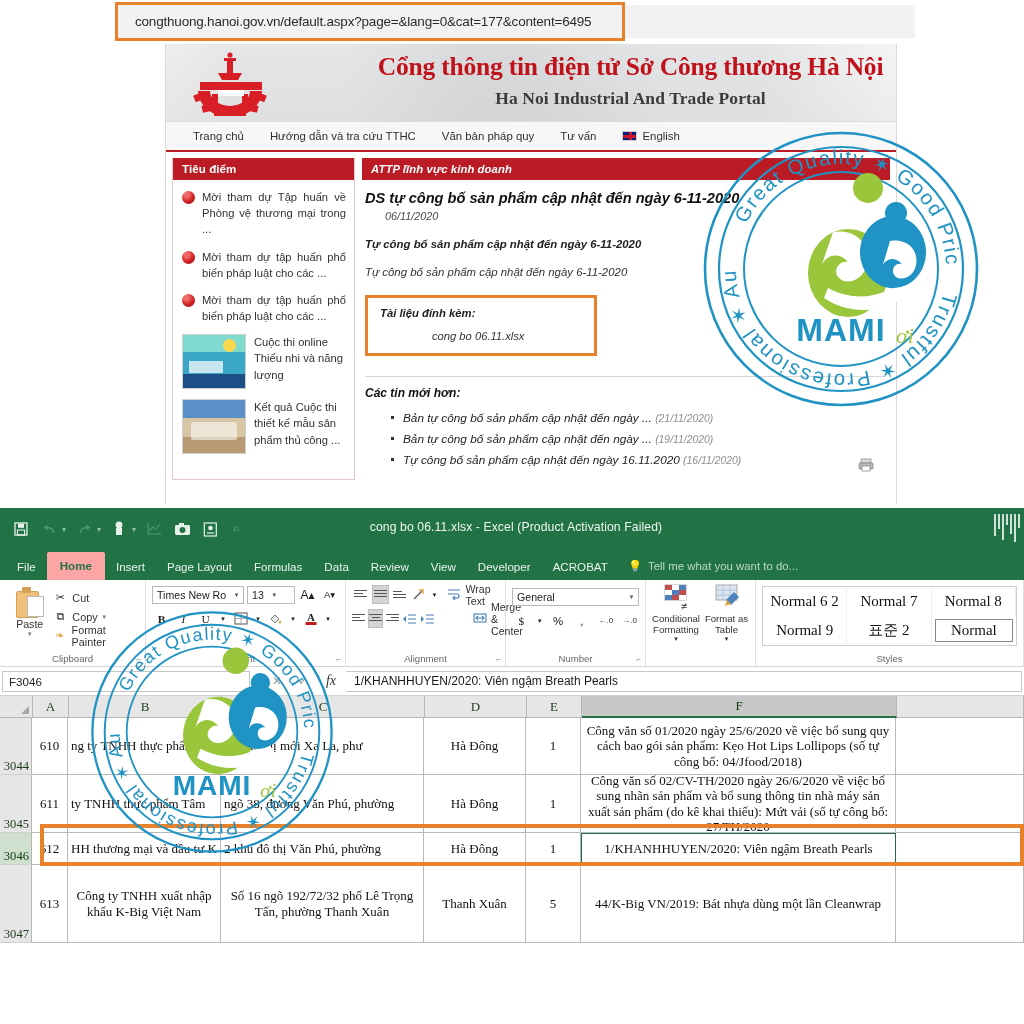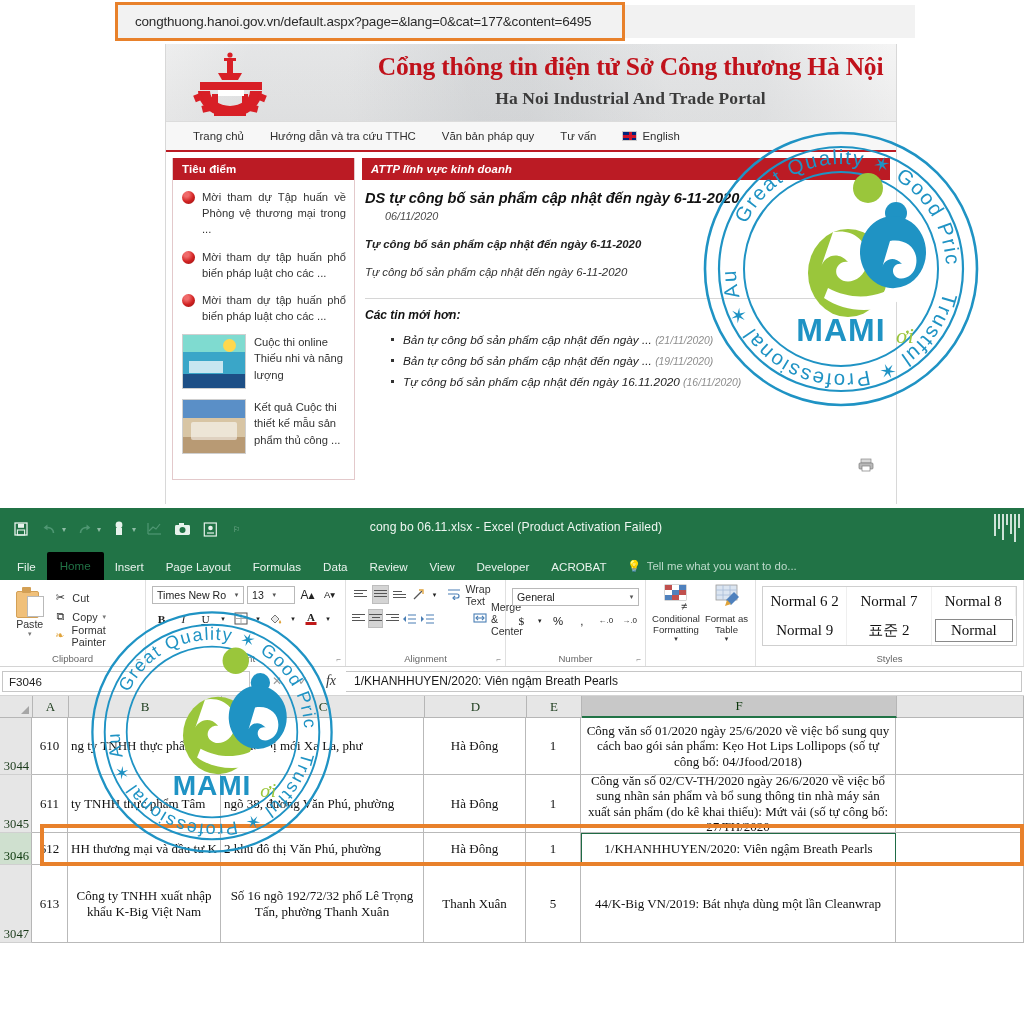--- a/index.html
+++ b/index.html
@@ -82,21 +82,21 @@
   #xl-title{height:42px;background:#217346;position:relative;}
   #qat{position:absolute;left:8px;top:9px;display:flex;align-items:center;gap:2px;}
   .qat-btn{width:26px;height:24px;display:flex;align-items:center;justify-content:center;color:#e7f2ec;}
   .qat-caret{font-size:8px;color:#8fbda6;margin:0 3px 0 -2px;}
   #xl-titletext{position:absolute;left:8px;right:0;top:12px;text-align:center;color:#eef6f1;font-size:12.2px;letter-spacing:.1px;}
   #title-deco{position:absolute;right:4px;top:6px;display:flex;gap:2px;align-items:flex-start;}
   #title-deco i{display:block;width:2px;background:#cfe3d8;}
 
   #xl-tabs{height:30px;background:#217346;display:flex;align-items:flex-end;padding-left:6px;position:relative;}
   .xl-tab{font-size:11.6px;color:#eaf3ee;padding:7px 11px 7px 11px;line-height:1;white-space:nowrap;cursor:pointer;}
-  .xl-tab.active{background:#000000;color:#217346;font-weight:normal;border-top-left-radius:2px;border-top-right-radius:2px;padding:8px 13px 8px 13px;}
+  .xl-tab.active{background:#fca5a5;color:#217346;font-weight:bold;border-top-left-radius:2px;border-top-right-radius:2px;padding:8px 13px 8px 13px;}
   #tellme{display:flex;align-items:center;gap:5px;color:#bcd9ca;font-size:11.4px;padding:7px 10px;font-style:normal;}
 
   #xl-ribbon{height:86px;background:#fff;border-bottom:1px solid #d4d4d4;display:flex;position:relative;}
   .rgroup{position:relative;border-right:1px solid #e0e0e0;padding:4px 6px 0 6px;box-sizing:border-box;}
   .rgroup .glabel{position:absolute;bottom:2px;left:0;right:0;text-align:center;font-size:9.6px;color:#666;}
   .glaunch{position:absolute;bottom:2px;right:4px;font-size:8px;color:#999;}
   
   #g-clip{width:146px;display:flex;}
   #paste{width:50px;display:flex;flex-direction:column;align-items:center;padding-top:3px;}
   .paste-ico{width:28px;height:30px;position:relative;}
@@ -248,20 +248,24 @@
 
       <div id="col-right">
         <div id="atpp-head">ATTP lĩnh vực kinh doanh</div>
 
         <div id="article">
           <div id="art-title">DS tự công bố sản phẩm cập nhật đến ngày 6-11-2020</div>
           <div id="art-date">06/11/2020</div>
           <div id="art-lead">Tự công bố sản phẩm cập nhật đến ngày 6-11-2020</div>
           <div id="art-body">Tự công bố sản phẩm cập nhật đến ngày 6-11-2020</div>
 
+          <div id="attach-box">
+            <div id="attach-label">Tài liệu đính kèm:</div>
+            <div id="attach-file">cong bo 06.11.xlsx</div>
+          </div>
 
           <div id="print-icon">
             <svg viewBox="0 0 16 14" width="16" height="14">
               <rect x="3" y="1" width="10" height="4" fill="#d8d8d8" stroke="#8a8a8a" stroke-width=".7"></rect>
               <rect x="1" y="5" width="14" height="6" rx="1" fill="#b9b9b9" stroke="#7d7d7d" stroke-width=".7"></rect>
               <rect x="4" y="8" width="8" height="5" fill="#ffffff" stroke="#7d7d7d" stroke-width=".7"></rect>
             </svg>
           </div>
 
           <div id="newer-rule"></div>

